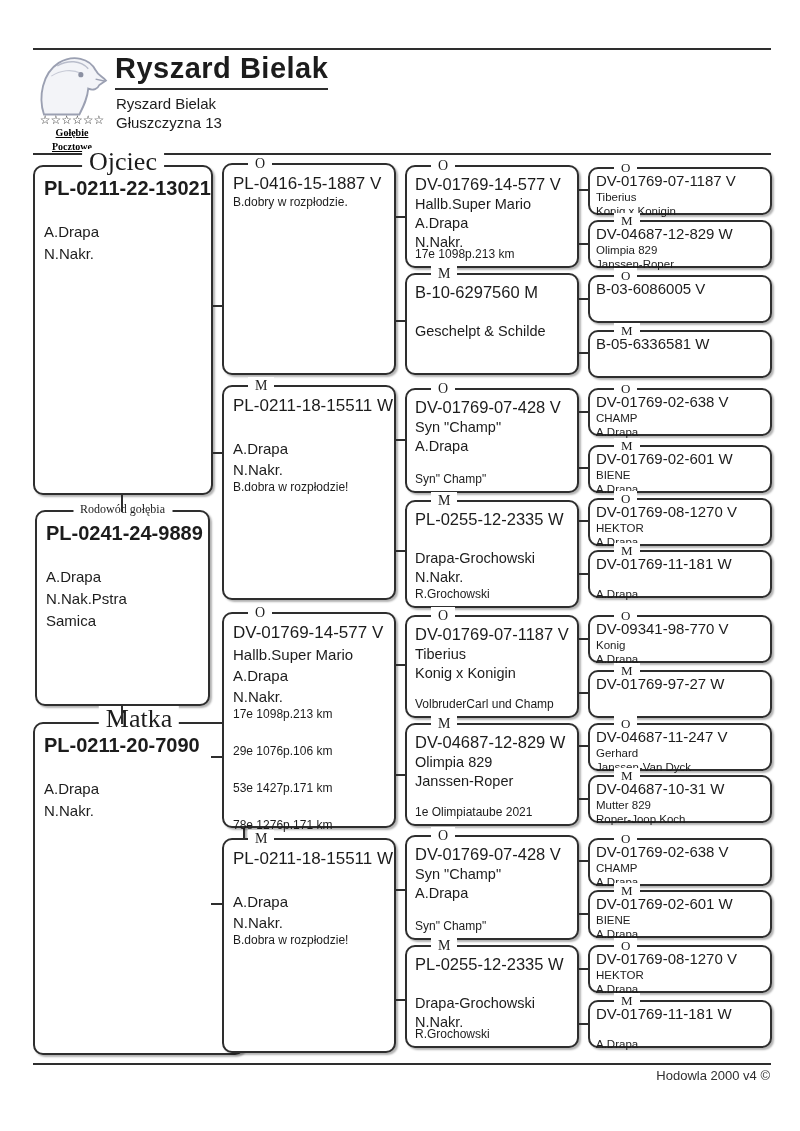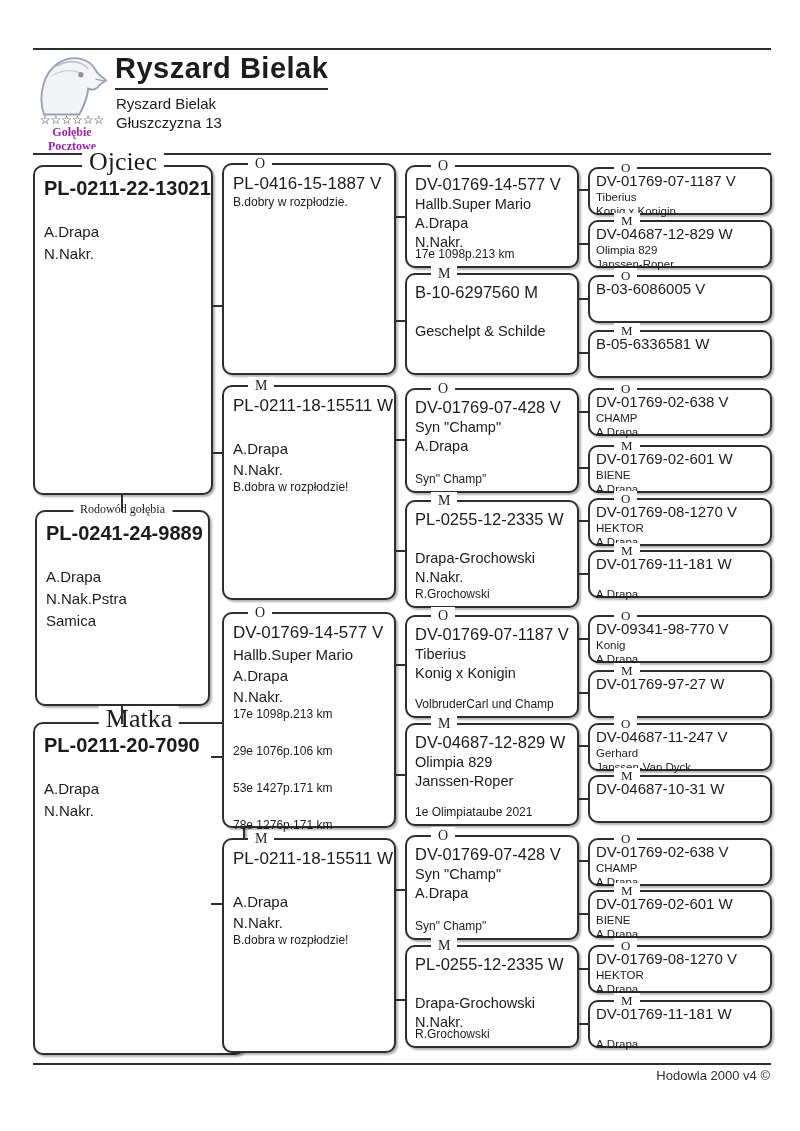--- a/index.html
+++ b/index.html
@@ -5,21 +5,21 @@
   html,body { margin:0; padding:0; background:#fff; }
   .page {
     position:relative; width:800px; height:1131px; background:#ffffff;
     font-family:"Liberation Sans", sans-serif; color:#1c1c1c; overflow:hidden;
   }
   .rule { position:absolute; height:2px; background:#2e2e2e; }
   
   .logo { position:absolute; left:31px; top:54px; width:82px; text-align:center; }
   .logo svg { display:block; margin:0 auto; }
   .logo .stars { font-size:12px; color:#2c2c2c; letter-spacing:0; line-height:12px; margin-top:-2px; white-space:nowrap; }
-  .logo .lg-line { font-family:"Liberation Serif", serif; font-weight:bold; font-size:12px; line-height:13.5px; color:#a21caf; }
+  .logo .lg-line { font-family:"Liberation Serif", serif; font-weight:bold; font-size:10px; line-height:13.5px; color:#000000;text-decoration:underline; }
   .h-title { position:absolute; left:115px; top:52px; font-size:29px; font-weight:bold; letter-spacing:.5px;
              border-bottom:2px solid #2e2e2e; padding-bottom:3px; white-space:nowrap; }
   .h-sub { position:absolute; left:116px; font-size:15px; line-height:19px; white-space:nowrap; }
   
   .box { position:absolute; box-sizing:border-box; background:#fff; border:2px solid #2e2e2e;
          border-radius:10px; box-shadow:2px 2px 2px rgba(0,0,0,.30); }
   .tag { position:absolute; top:-10px; left:24px; background:#fff; padding:0 7px;
          font-family:"Liberation Serif", serif; font-weight:normal; font-size:14px; line-height:18px; }
   .tag-big { left:50%; transform:translateX(-50%); font-size:26px; top:-18px; line-height:26px; white-space:nowrap; }
   .tag-med { left:50%; transform:translateX(-50%); font-size:12px; top:-12px; line-height:18px; white-space:nowrap; }
@@ -314,20 +314,24 @@
     <span class="tag">O</span>
     <div class="ring">DV-04687-11-247 V</div>
     <div class="lines">
         <div class="line">Gerhard</div>
         <div class="line">Janssen-Van Dyck</div>
       </div>
   </div>
   <div class="box c4" style="left:588px;top:775px;width:184px;height:48px;">
     <span class="tag">M</span>
     <div class="ring">DV-04687-10-31 W</div>
+    <div class="lines">
+        <div class="line">Mutter 829</div>
+        <div class="line">Roper-Joop Koch</div>
+      </div>
   </div>
   <div class="box c4" style="left:588px;top:838px;width:184px;height:48px;">
     <span class="tag">O</span>
     <div class="ring">DV-01769-02-638 V</div>
     <div class="lines">
         <div class="line">CHAMP</div>
         <div class="line">A.Drapa</div>
       </div>
   </div>
   <div class="box c4" style="left:588px;top:890px;width:184px;height:48px;">

